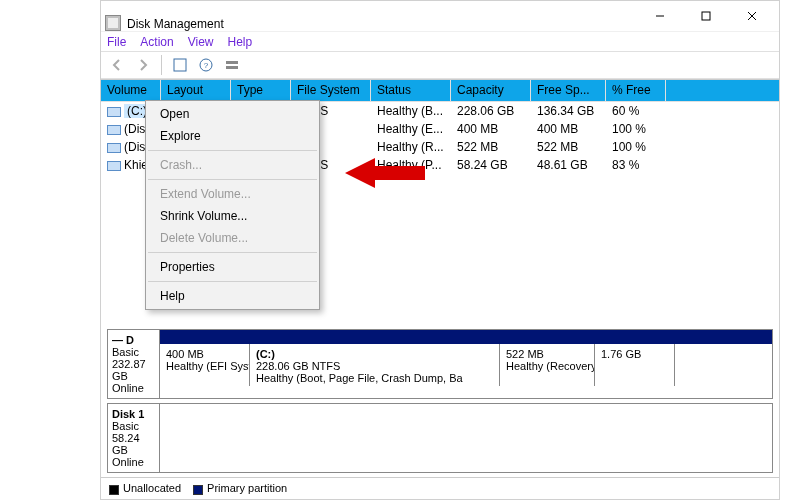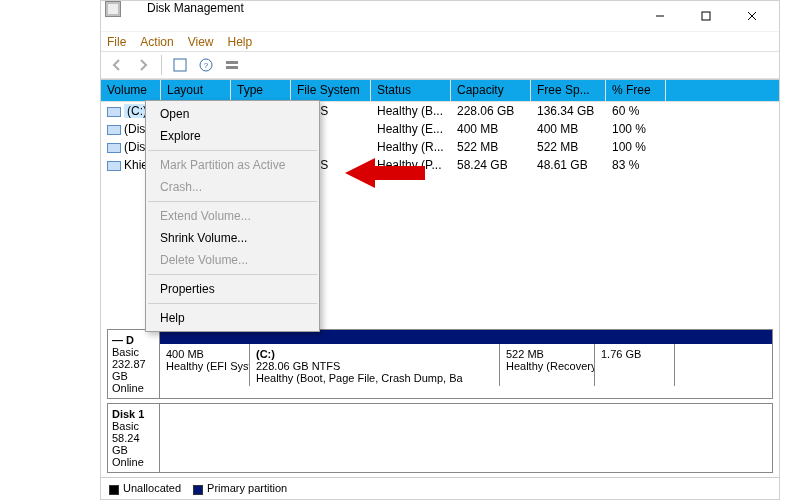--- a/index.html
+++ b/index.html
@@ -1,29 +1,29 @@
 <!DOCTYPE html>
 <html><head>
 <meta charset="utf-8">
 <style>
   * { box-sizing: border-box; }
   body { margin:0; font-family: "Segoe UI", Tahoma, sans-serif; font-size:12px; color:#000; background:#fff; }
   .app-window { width:800px; height:500px; background:#fff; position:relative; overflow:hidden; }
   .inner { position:absolute; left:100px; top:0; right:20px; bottom:0; border:1px solid #d0d0d0; background:#fff; }
 
-  .titlebar { height:30px; display:flex; align-items:flex-start; padding:0 4px;gap:20px; }
+  .titlebar { height:30px; display:flex; align-items:flex-end; padding:0 4px; }
   .titlebar .icon { width:16px; height:16px; flex:0 0 auto; display:inline-block; background:#c0c0c0; border:1px solid #888; position:relative; }
   .titlebar .icon::after{content:"";position:absolute;left:2px;top:2px;right:2px;bottom:2px;background:#eee;}
   .titlebar .title { margin-left:6px; flex:1 1 auto; }
   .win-btns { display:flex; }
   .win-btn { width:46px; height:30px; display:flex; align-items:center; justify-content:center; }
   .win-btn svg{width:10px;height:10px;}
 
   .menubar { height:20px; display:flex; align-items:center; gap:14px; padding:0 6px; border-top:1px solid #f0f0f0;}
-  .menubar span{color:#a16207;}
+  .menubar span{color:#6d28d9;}
 
   .toolbar { height:28px; display:flex; align-items:center; gap:2px; padding:0 4px; border-top:1px solid #e0e0e0; border-bottom:1px solid #e0e0e0;}
   .tb-btn { width:24px; height:24px; display:flex; align-items:center; justify-content:center; color:#888;}
   .tb-sep { width:1px; height:20px; background:#ccc; margin:0 4px;}
   .tb-btn svg{width:16px;height:16px;}
 
   .grid { width:100%; border-top:1px solid #ccc; }
   .grid-head { display:flex; background:#0ea5e9; height:22px; border-bottom:1px solid #e0e0e0;}
   .col{ padding:3px 6px; border-right:1px solid #e0e0e0; overflow:hidden; white-space:nowrap;}
   .grid-body{ }
@@ -199,21 +199,20 @@
   <div class="legend">
     <span><span class="lg-sq lg1"></span><span>Unallocated</span></span>
     <span><span class="lg-sq lg2"></span><span>Primary partition</span></span>
   </div>
 </div>
 
 <div class="ctx">
   <div class="ctx-item">Open</div>
   <div class="ctx-item">Explore</div>
   <div class="ctx-sep"></div>
-  <div class="ctx-item disabled">Mark Partition as Active</div>
   <div class="ctx-item disabled">Crash...</div>
   <div class="ctx-sep"></div>
   <div class="ctx-item disabled">Extend Volume...</div>
   <div class="ctx-item">Shrink Volume...</div>
   <div class="ctx-item disabled">Delete Volume...</div>
   <div class="ctx-sep"></div>
   <div class="ctx-item">Properties</div>
   <div class="ctx-sep"></div>
   <div class="ctx-item">Help</div>
 </div>

